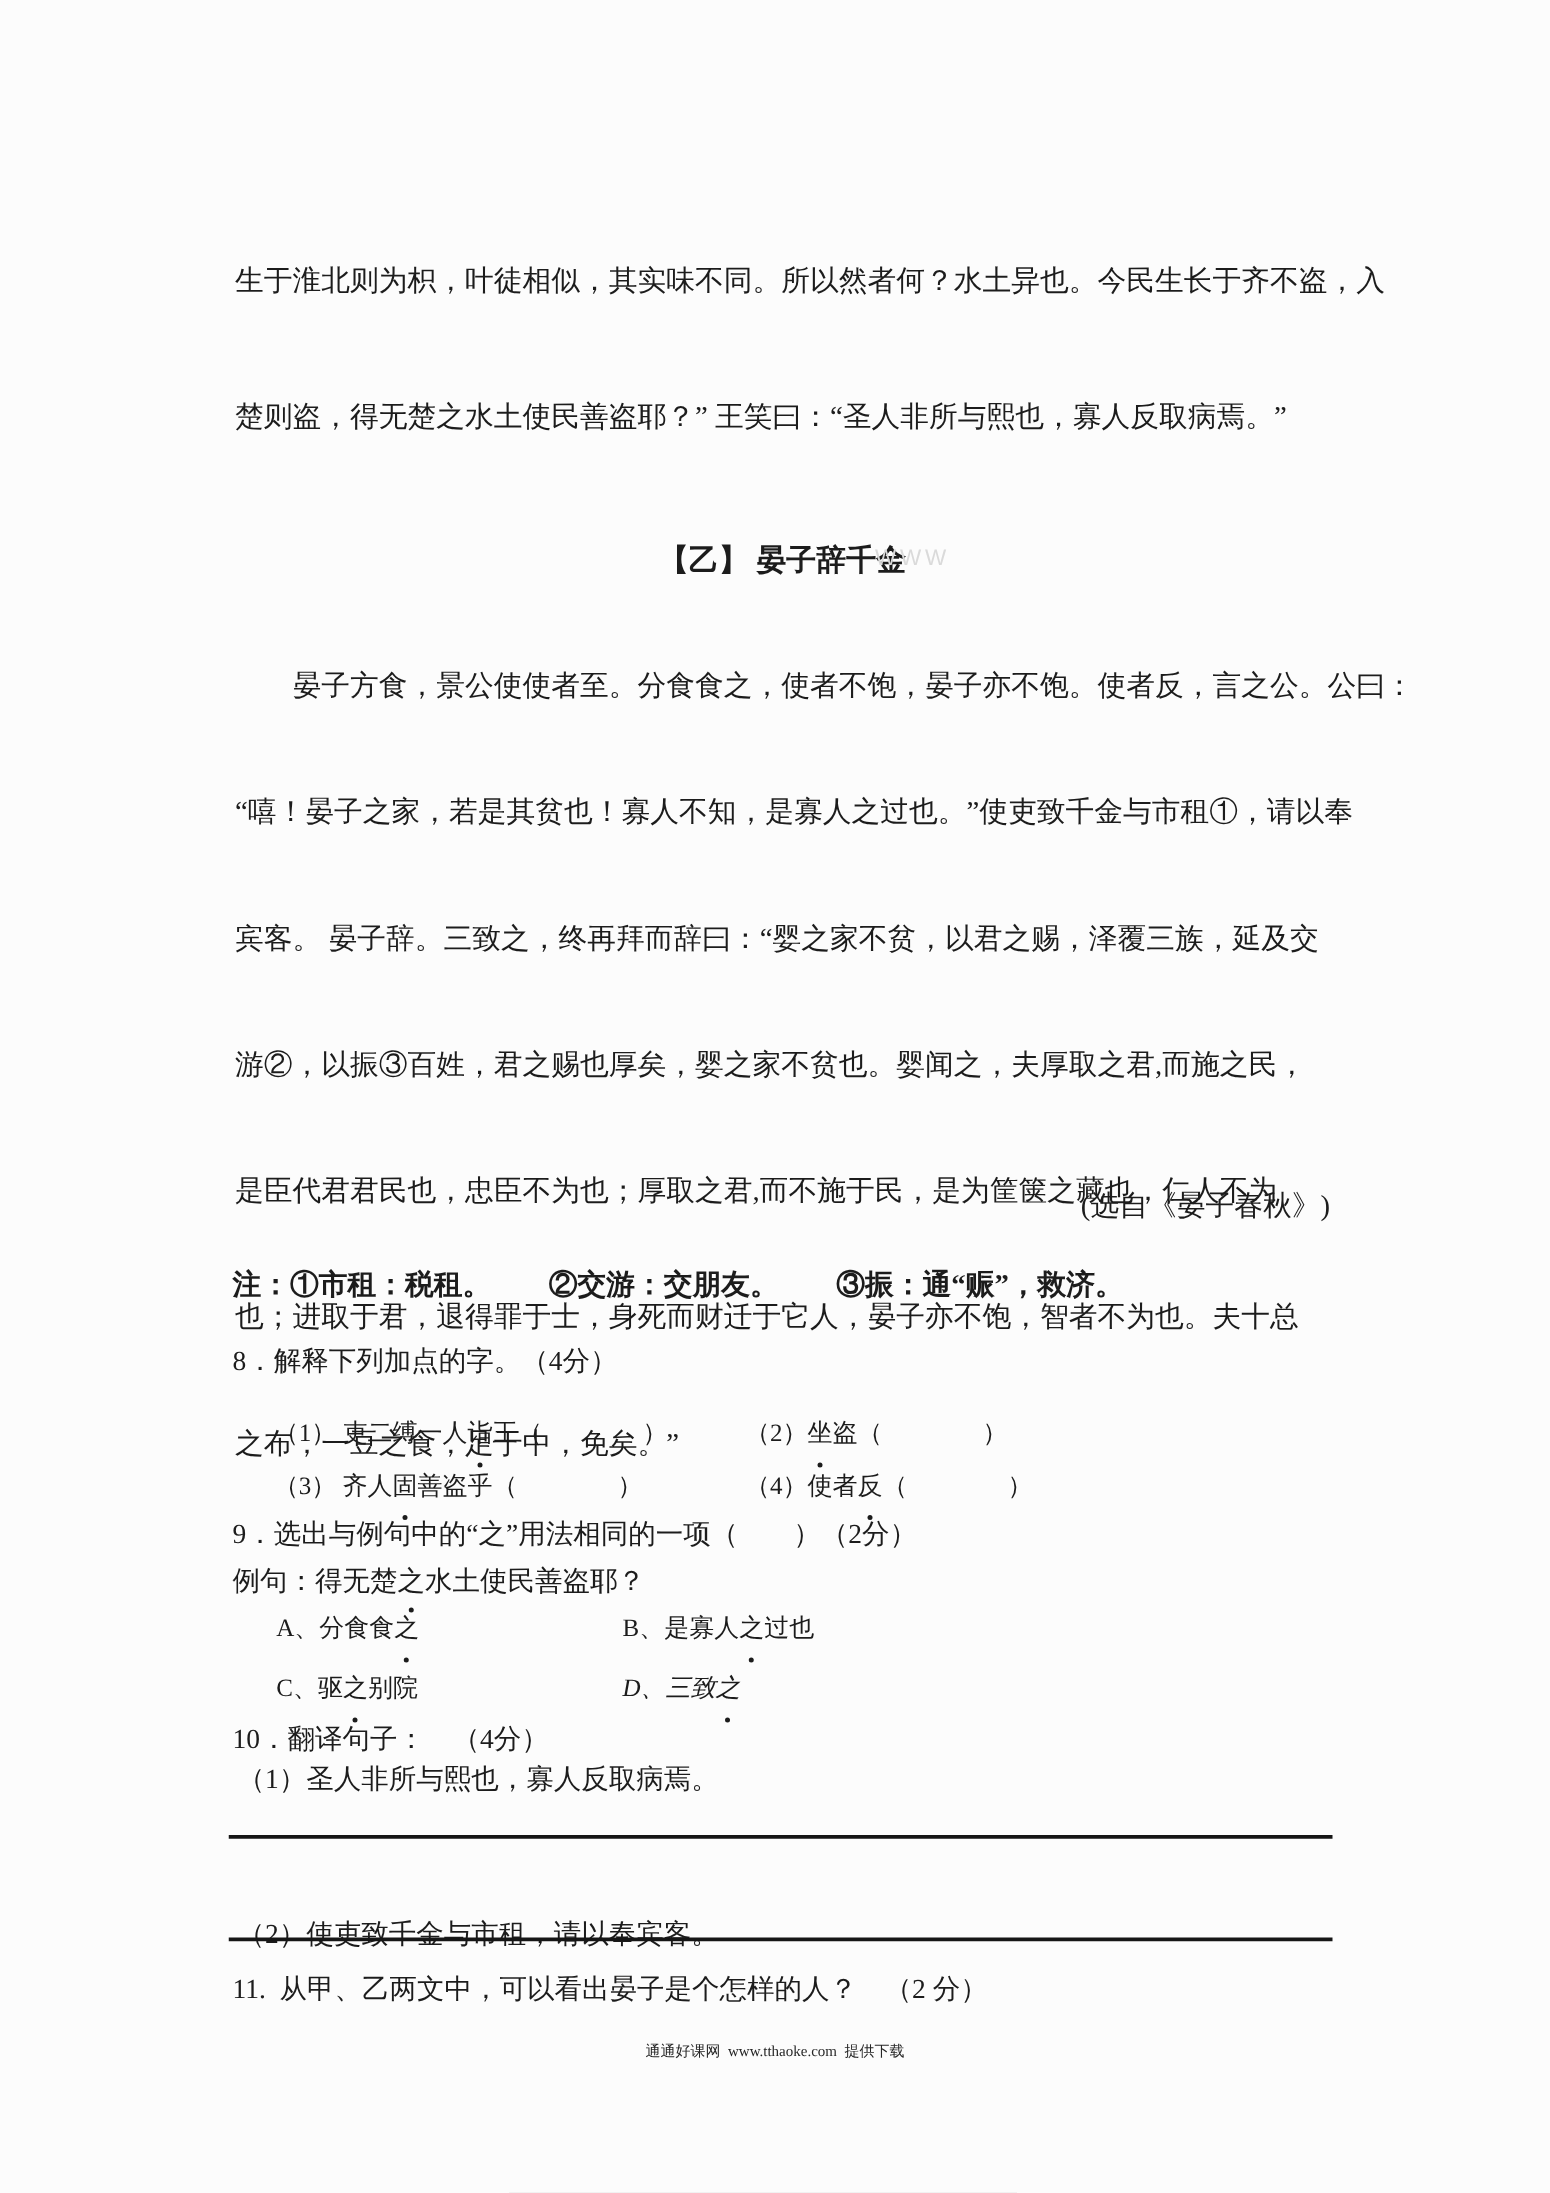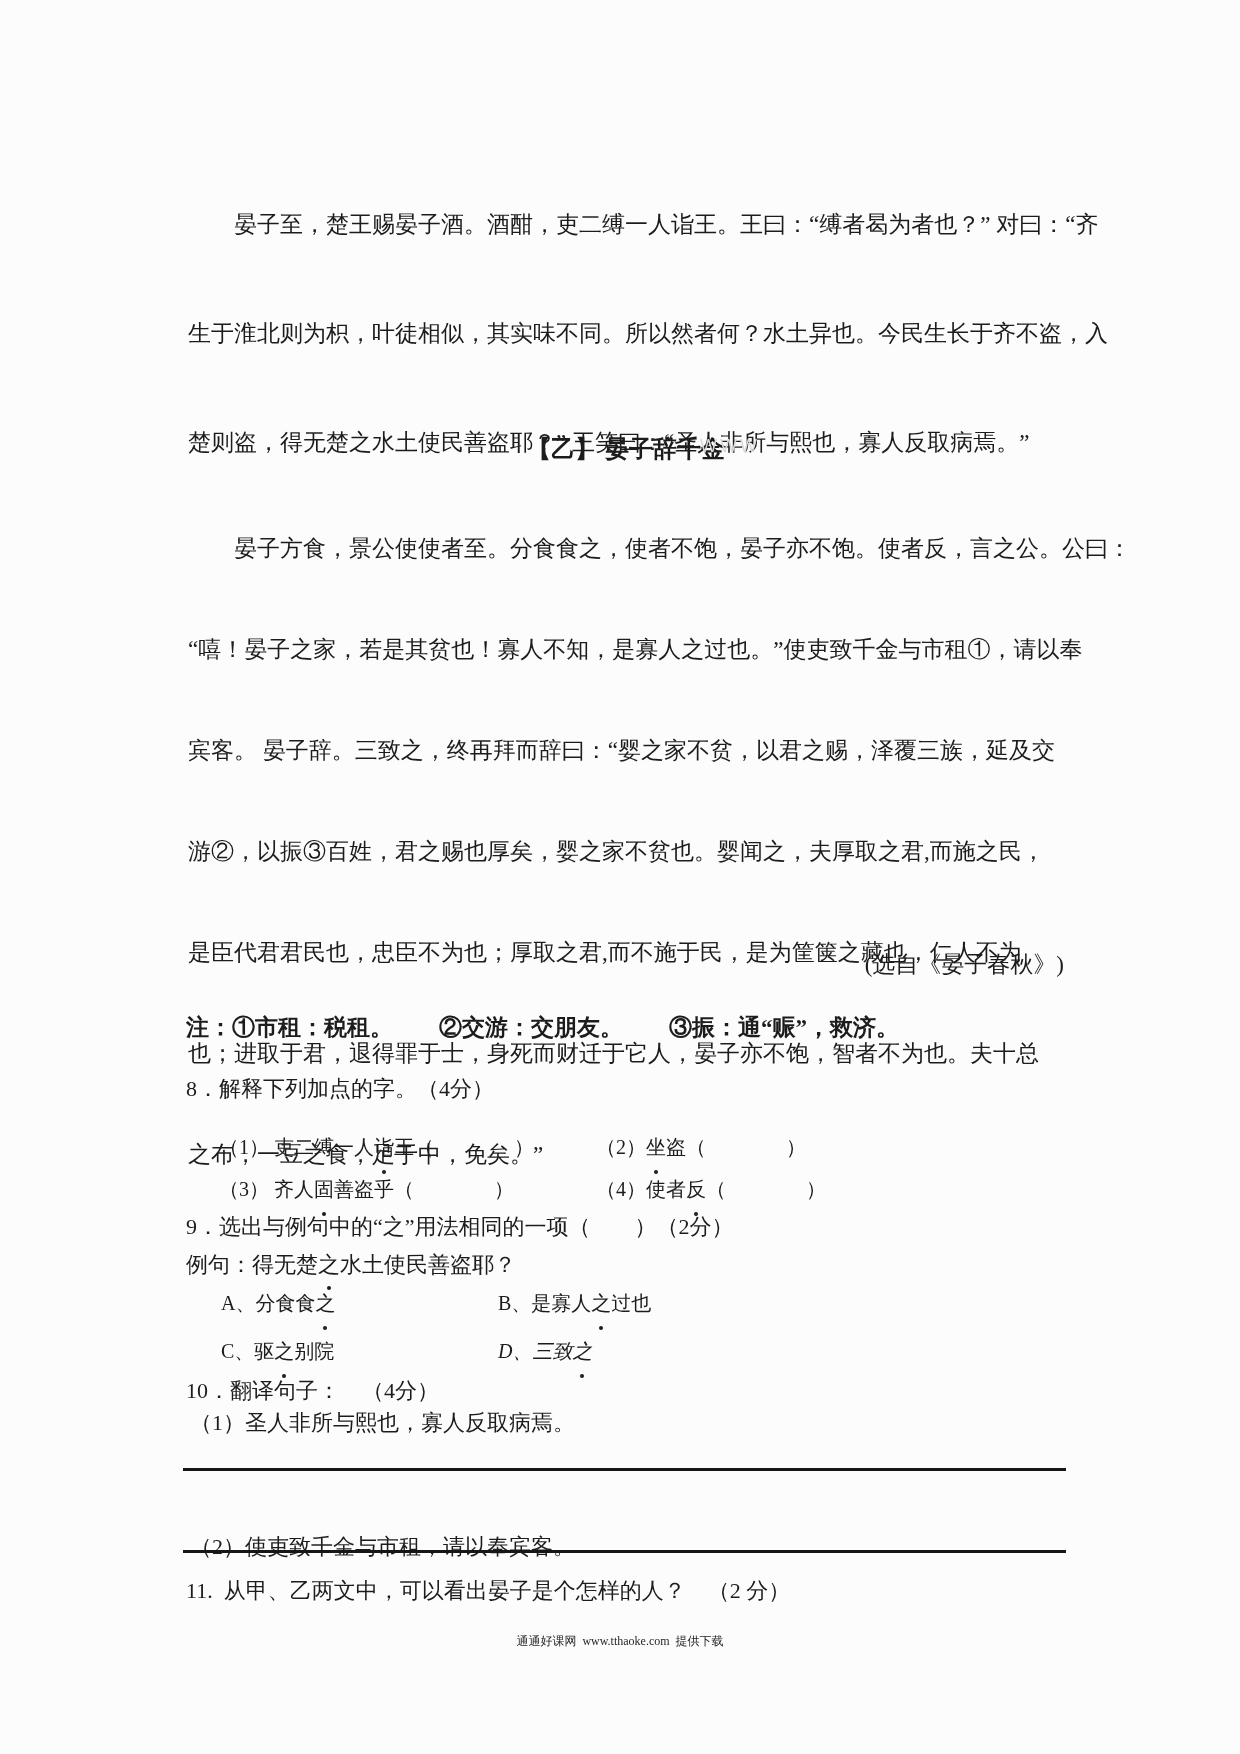--- a/index.html
+++ b/index.html
@@ -24,21 +24,20 @@
   .rule{position:absolute;height:3px;background:#161616;}
   .footer{position:absolute;left:0;width:1240px;text-align:center;
           font-size:12px;height:34px;line-height:34px;color:#262626;white-space:pre;}
 </style>
 </head>
 <body>
 
 <div class="page">
 
   <div class="abs para" style="left:188px;top:152px;width:900px;">
-    <div class="line indent">晏子至，楚王赐晏子酒。酒酣，吏二缚一人诣王。王曰：“缚者曷为者也？” 对曰：“齐</div>
     <div class="line">生于淮北则为枳，叶徒相似，其实味不同。所以然者何？水土异也。今民生长于齐不盗，入</div>
     <div class="line">楚则盗，得无楚之水土使民善盗耶？” 王笑曰：“圣人非所与熙也，寡人反取病焉。”</div>
   </div>
 
   <div class="abs heading" style="left:188px;top:424px;width:876px;">【乙】 晏子辞千金</div>
   <div class="abs watermark" style="left:700px;top:436px;">WWW</div>
 
   <div class="abs para para2" style="left:188px;top:480px;width:900px;">
     <div class="line indent">晏子方食，景公使使者至。分食食之，使者不饱，晏子亦不饱。使者反，言之公。公曰：</div>
     <div class="line">“嘻！晏子之家，若是其贫也！寡人不知，是寡人之过也。”使吏致千金与市租①，请以奉</div>

